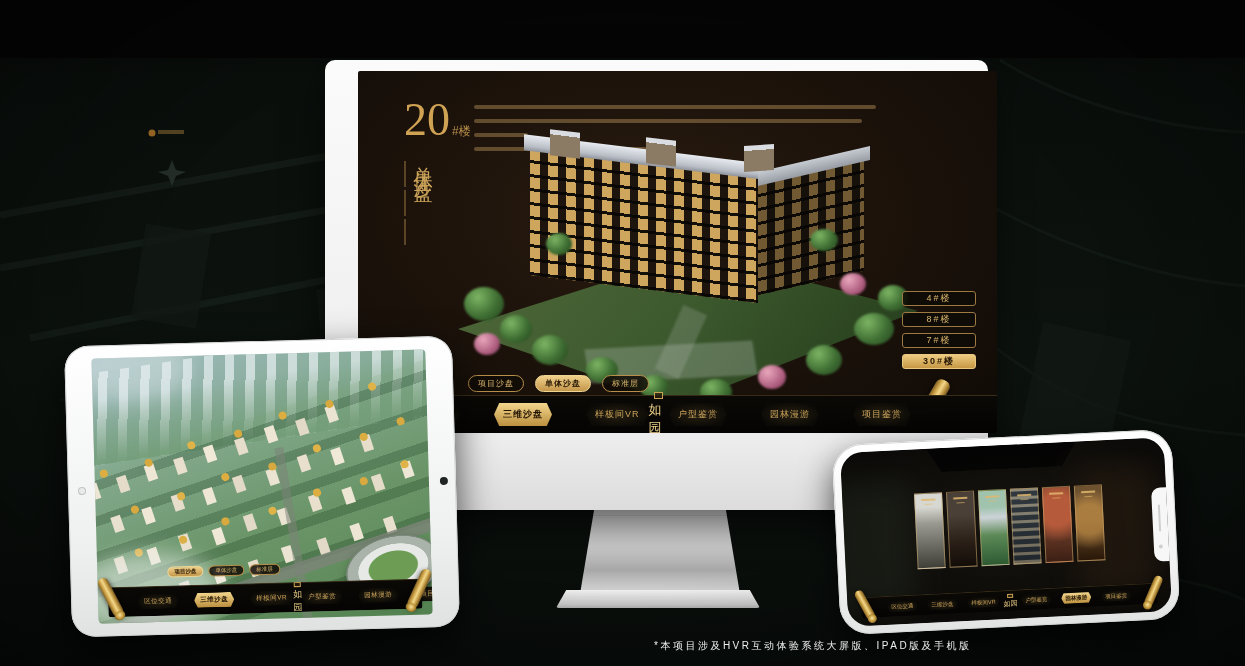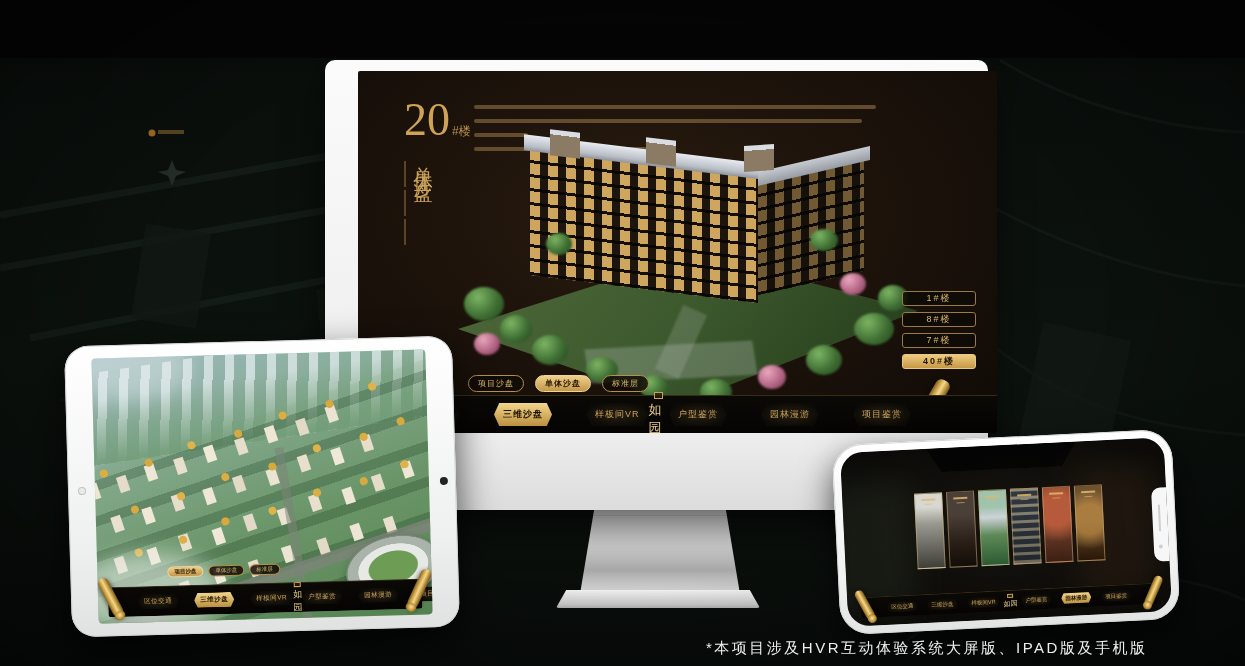--- a/index.html
+++ b/index.html
@@ -14,22 +14,22 @@
 
   
   .bg-svg{position:absolute;inset:0;z-index:1;}
   .top-band{position:absolute;top:0;left:0;width:100%;height:58px;background:#040504;z-index:2;}
   .vignette{position:absolute;inset:0;z-index:2;pointer-events:none;
     background:radial-gradient(ellipse at 50% 45%, rgba(0,0,0,0) 55%, rgba(0,0,0,.45) 100%);}
 
   
   .page-title{position:absolute;top:2px;left:0;width:100%;text-align:center;z-index:8;
     color:#ffffff;font-size:41px;font-weight:700;letter-spacing:9px;}
-  .footnote{position:absolute;top:639px;left:706px;z-index:8;color:#ededed;
-    font-size:15px;letter-spacing:2.5px;}
+  .footnote{position:absolute;top:639px;left:654px;z-index:8;color:#ededed;
+    font-size:10px;letter-spacing:2.5px;}
 
   
   .monitor{position:absolute;left:325px;top:60px;width:663px;height:450px;z-index:3;
     background:linear-gradient(180deg,#fbfbfb,#ececec 85%,#dcdcdc);border-radius:10px;
     box-shadow:0 14px 40px rgba(0,0,0,.65);}
   .monitor-chin-line{position:absolute;left:0;top:455px;width:100%;height:1px;background:rgba(0,0,0,.08);}
   .monitor-screen{position:absolute;left:12px;top:11px;width:639px;height:362px;overflow:hidden;
     background:radial-gradient(ellipse at 45% 40%, #2a1c10 0%, #1d130b 45%, #0f0a06 100%);
     border-radius:2px;margin-left:21px;}
   .stand-neck{position:absolute;left:580px;top:508px;width:160px;height:86px;z-index:2;
@@ -277,24 +277,24 @@
         <div class="tree g" style="left:348px;top:208px;width:36px;height:30px;"></div>
         <div class="tree g" style="left:396px;top:176px;width:40px;height:32px;"></div>
         <div class="tree g" style="left:420px;top:148px;width:30px;height:26px;"></div>
         <div class="tree p" style="left:382px;top:136px;width:26px;height:22px;"></div>
         <div class="tree g" style="left:88px;top:96px;width:26px;height:22px;"></div>
         <div class="tree g" style="left:352px;top:92px;width:28px;height:22px;"></div>
       </div>
 
       <div class="fbtns">
 
-      <div class="fbtn"><span>1#楼</span></div>
+      <div class="fbtn"><span>4#楼</span></div>
           <div class="fbtn"><span>8#楼</span></div>
           <div class="fbtn"><span>7#楼</span></div>
-          <div class="fbtn active"><span>40#楼</span></div>
+          <div class="fbtn active"><span>30#楼</span></div>
         </div>
 
       <div class="scroll" style="left:566px;top:306px;width:15px;height:56px;transform:rotate(30deg);"></div>
 
       <div class="m-subtabs">
 
       <span class="pill"><span>项目沙盘</span></span>
           <span class="pill active"><span>单体沙盘</span></span>
           <span class="pill"><span>标准层</span></span>
         </div>

